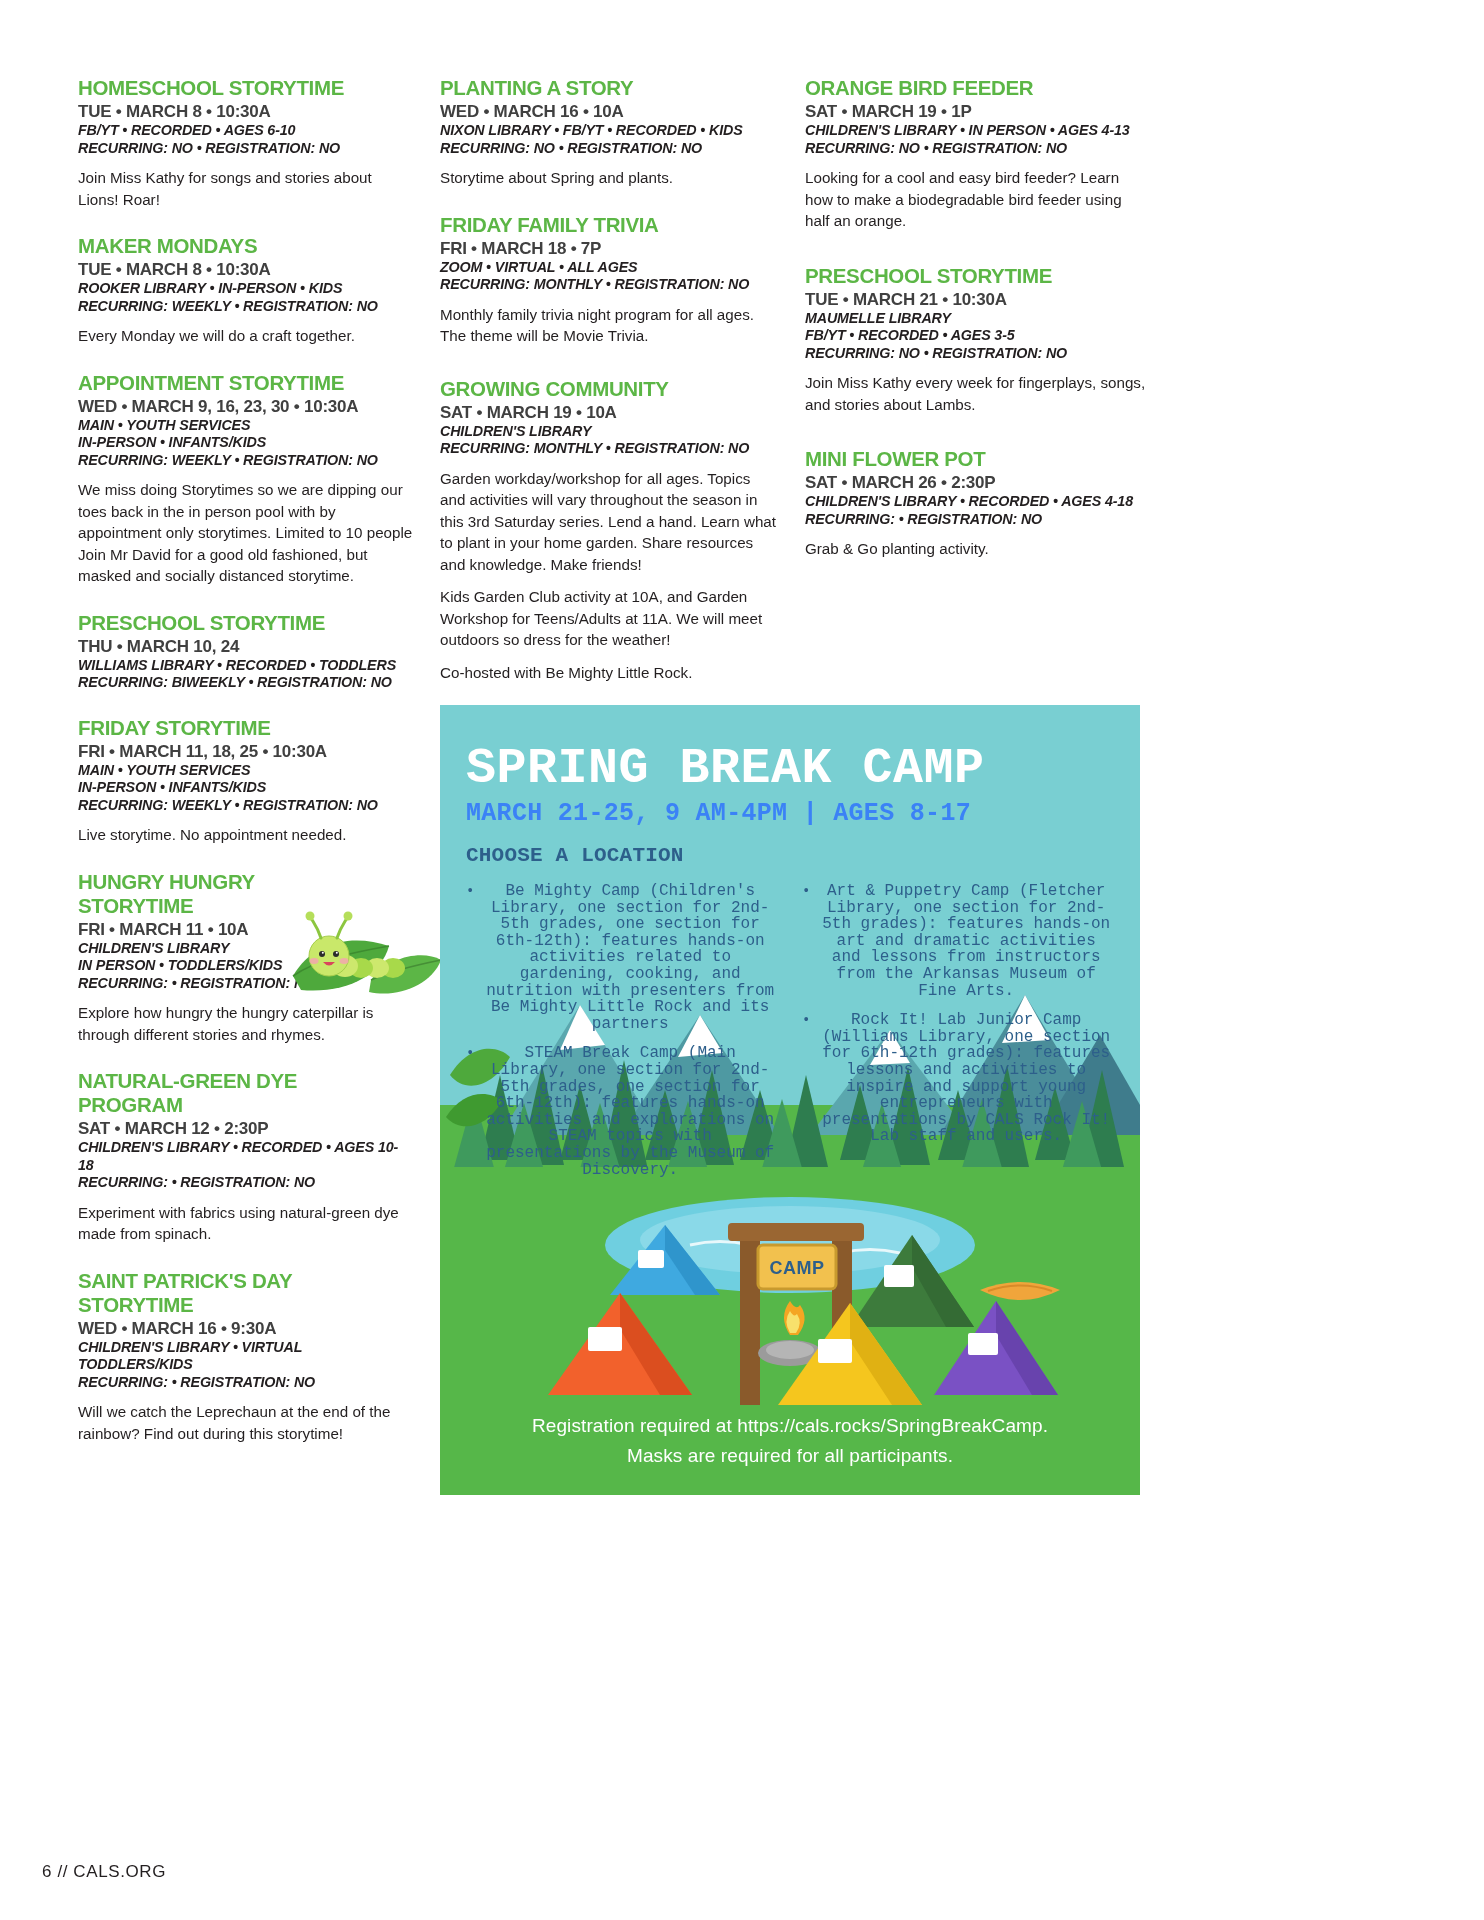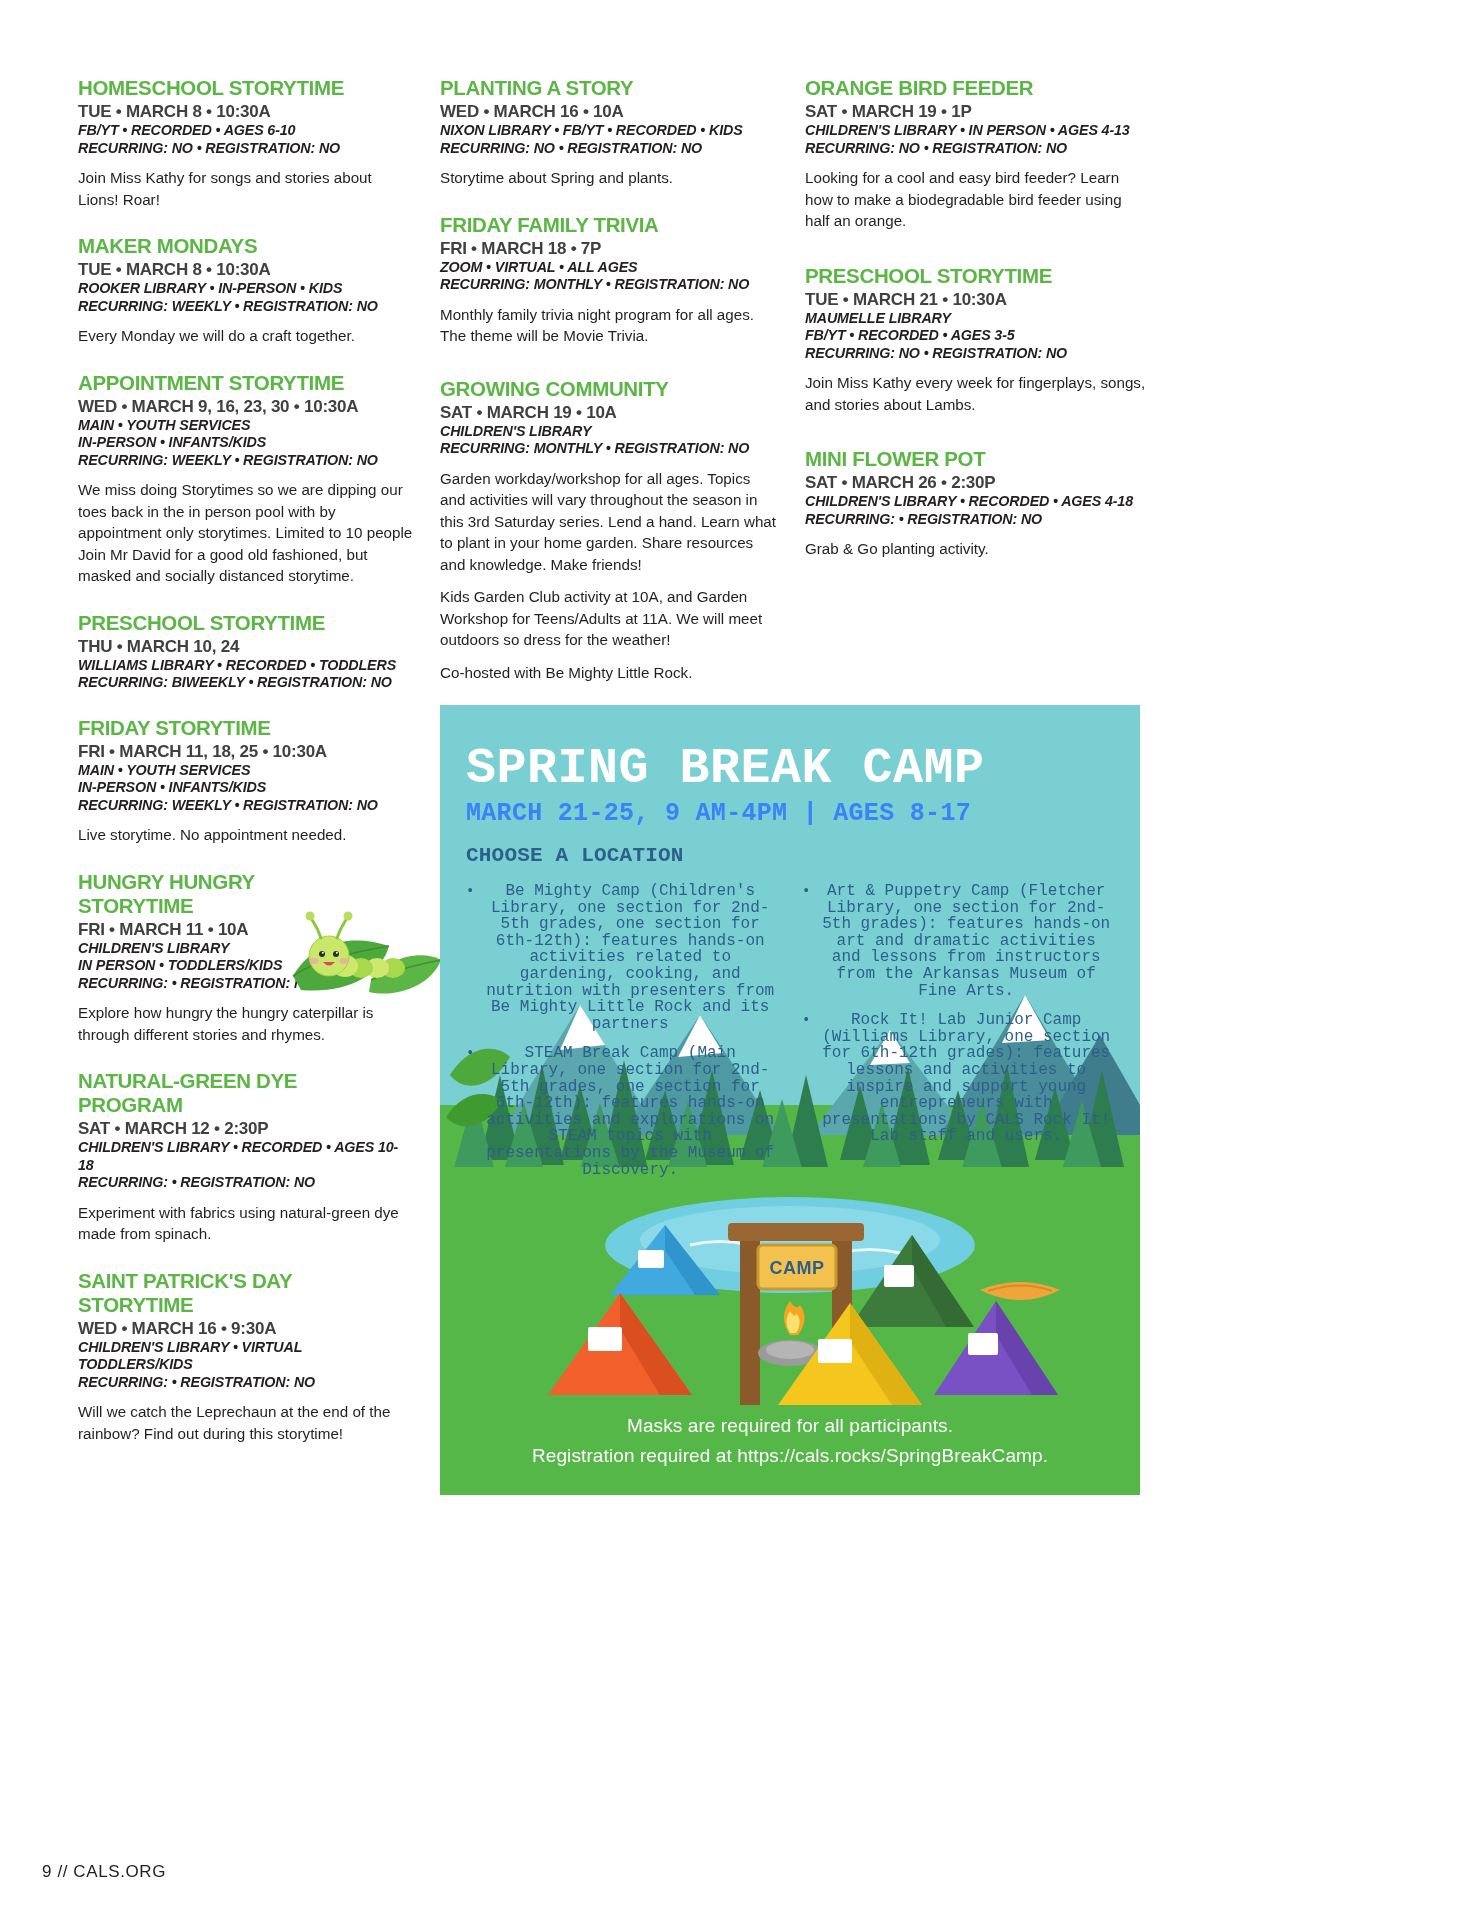--- a/index.html
+++ b/index.html
@@ -425,20 +425,20 @@
           </div>
         </div>
       </div>
     </div>
 
     <div style="position:absolute; left:318px; top:540px; width:78px; height:47px; z-index:15; display:flex; align-items:center; justify-content:center;">
       <span style="color:#2d5f8b; font-weight:bold; font-size:18px; letter-spacing:0.5px;">CAMP</span>
     </div>
 
     <div class="poster-foot">
+      <div class="foot-line">Registration required at https://cals.rocks/SpringBreakCamp.</div>
       <div class="foot-line">Masks are required for all participants.</div>
-      <div class="foot-line">Registration required at https://cals.rocks/SpringBreakCamp.</div>
     </div>
   </div>
 
-  <div class="pagefoot">9 // CALS.ORG</div>
+  <div class="pagefoot">6 // CALS.ORG</div>
 
 </div>
 
 </body></html>

